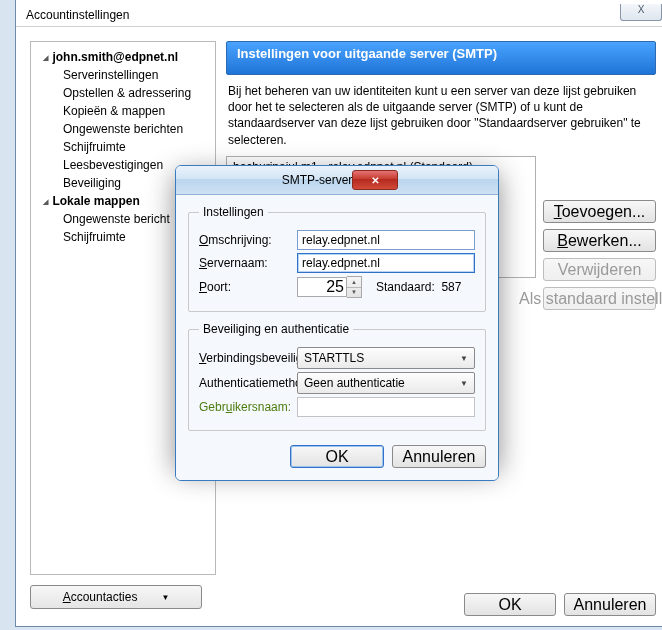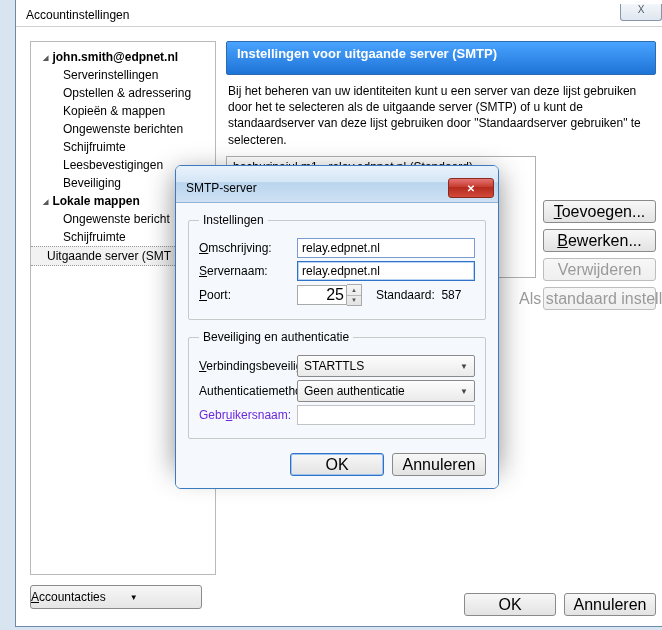--- a/index.html
+++ b/index.html
@@ -101,20 +101,21 @@
     padding: 8px 14px;
   }
   .account-actions {
     width: 170px;
     height: 22px;
     border: 1px solid #8a8a8a;
     background: linear-gradient(#f7f7f7,#e5e5e5);
     border-radius: 3px;
     font-size: 12px;
     display: flex;
+    justify-content: center;
     align-items: center;
     gap: 24px;
   }
   .account-actions .arrow {
     font-size: 8px;
   }
 
   
   .right-panel {
     flex: 1;
@@ -204,22 +205,22 @@
     border-radius: 6px;
     overflow: hidden;
     background: #fff;
   }
   .modal-titlebar {
     height: 28px;
     background: linear-gradient(#e9f2fb, #d5e6f6 45%, #b9d5ee 46%, #cfe1f3);
     border-bottom: 1px solid #8fb2d6;
     display: flex;
     align-items: center;
-    justify-content: space-between;
-    padding: 8px 4px 0 10px;
+    justify-content: center;
+    padding: 0 4px 0 10px;
   }
   .modal-title { font-size: 12px; }
   .modal-closebtn {
     width: 44px;
     height: 18px;
     background: linear-gradient(#e57373,#c53a2e 45%,#b42a1e 46%,#d24a3a);
     border: 1px solid #8a2a1f;
     border-radius: 3px;
     color: #fff;
     display: flex;
@@ -291,21 +292,21 @@
     background: linear-gradient(#fdfdfd,#eaeaea);
     border-radius: 2px;
     display: flex;
     align-items: center;
     justify-content: space-between;
     padding: 0 6px;
     font-size: 12px;
   }
   .select .arrow { font-size: 8px; color: #444; }
   .label-wide { width: 138px; }
-  .disabled-label { color: #6d28d9; }
+  .disabled-label { color: #4d7c0f; }
   .modal-footer {
     display: flex;
     justify-content: flex-end;
     gap: 8px;
     padding-top: 4px;
   }
   .modal-footer .btn { min-width: 76px; }
   .btn.primary {
     border-color: #2f72c7;
     box-shadow: 0 0 0 1px #9cc3ef inset;
@@ -331,21 +332,20 @@
       <div class="node sub"><span>Serverinstellingen</span></div>
       <div class="node sub"><span>Opstellen &amp; adressering</span></div>
       <div class="node sub"><span>Kopieën &amp; mappen</span></div>
       <div class="node sub"><span>Ongewenste berichten</span></div>
       <div class="node sub"><span>Schijfruimte</span></div>
       <div class="node sub"><span>Leesbevestigingen</span></div>
       <div class="node sub"><span>Beveiliging</span></div>
       <div class="node top"><span>Lokale mappen</span></div>
       <div class="node sub cut"><span>Ongewenste bericht</span></div>
       <div class="node sub"><span>Schijfruimte</span></div>
-      <div class="node sub sel cut" style="padding-left:16px"><span>Uitgaande server (SMT</span></div>
     </div>
 
     <div class="right-panel">
       <div class="panel-header">
         <span>Instellingen voor uitgaande server (SMTP)</span>
       </div>
       <div class="panel-desc">Bij het beheren van uw identiteiten kunt u een server van deze lijst gebruiken door het te selecteren als de uitgaande server (SMTP) of u kunt de standaardserver van deze lijst gebruiken door "Standaardserver gebruiken" te selecteren.</div>
 
       <div class="server-list">
         <div class="server-list-item">

